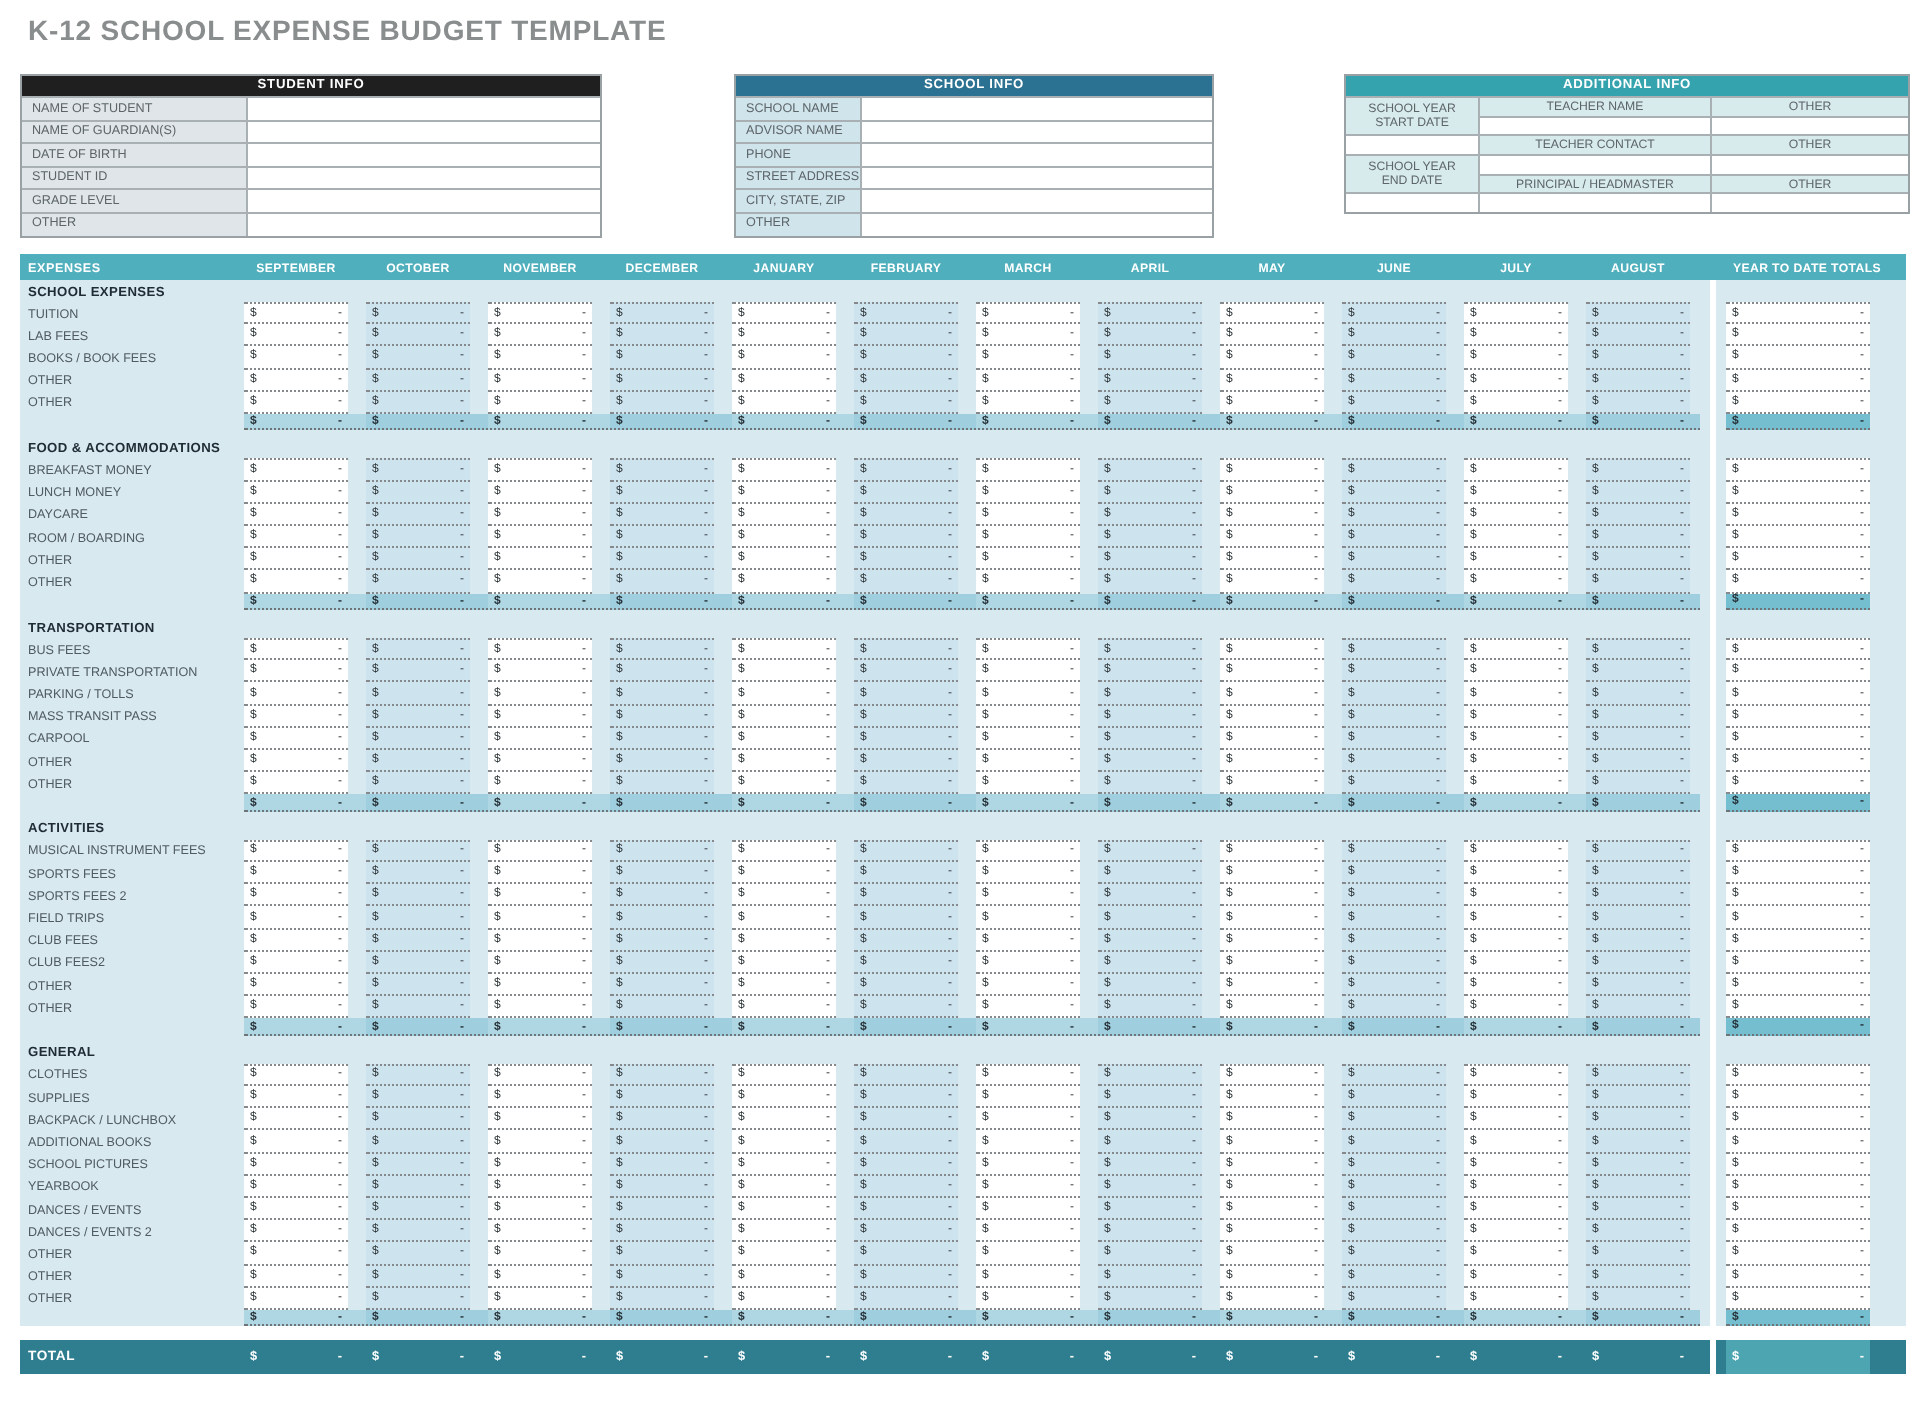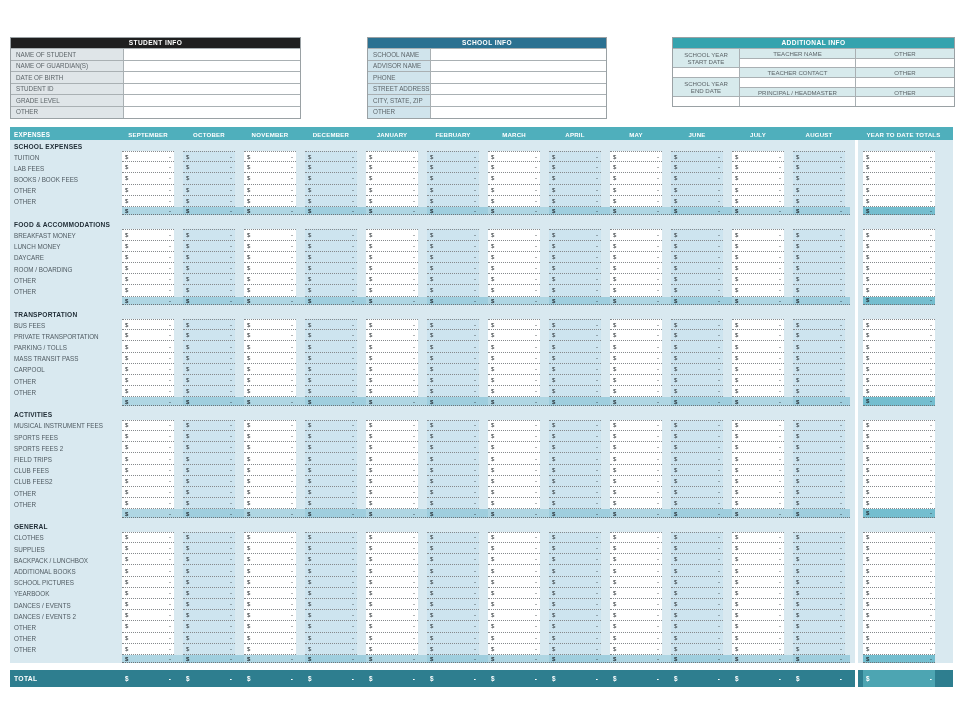--- a/index.html
+++ b/index.html
@@ -86,20 +86,21 @@
   .t-label{position:relative;width:112px;box-sizing:border-box;padding:5px 0 0 4px;font-size:6.8px;letter-spacing:.3px;}
   .bfooter .pitch{position:relative;}
   .tcell{width:52px;height:100%;box-sizing:border-box;display:flex;justify-content:space-between;
          align-items:center;padding:0 3px;font-size:6.4px;}
 </style>
 </head>
 <body>
 
 <div class="page">
 
+  <div class="title">K-12 SCHOOL EXPENSE BUDGET TEMPLATE</div>
 
   <div class="info student">
     <div class="info-header">STUDENT INFO</div>
     <div id="studentRows">
         <div class="irow">
           <div class="ilabel">NAME OF STUDENT</div>
           <div class="ivalue"></div>
         </div>
         <div class="irow">
           <div class="ilabel">NAME OF GUARDIAN(S)</div>

